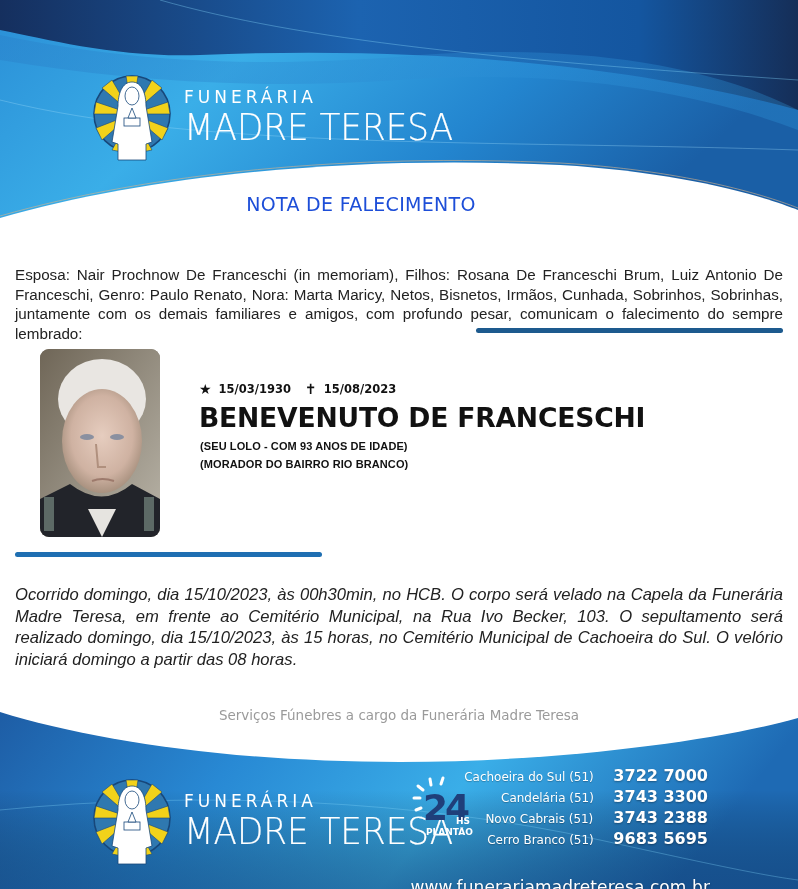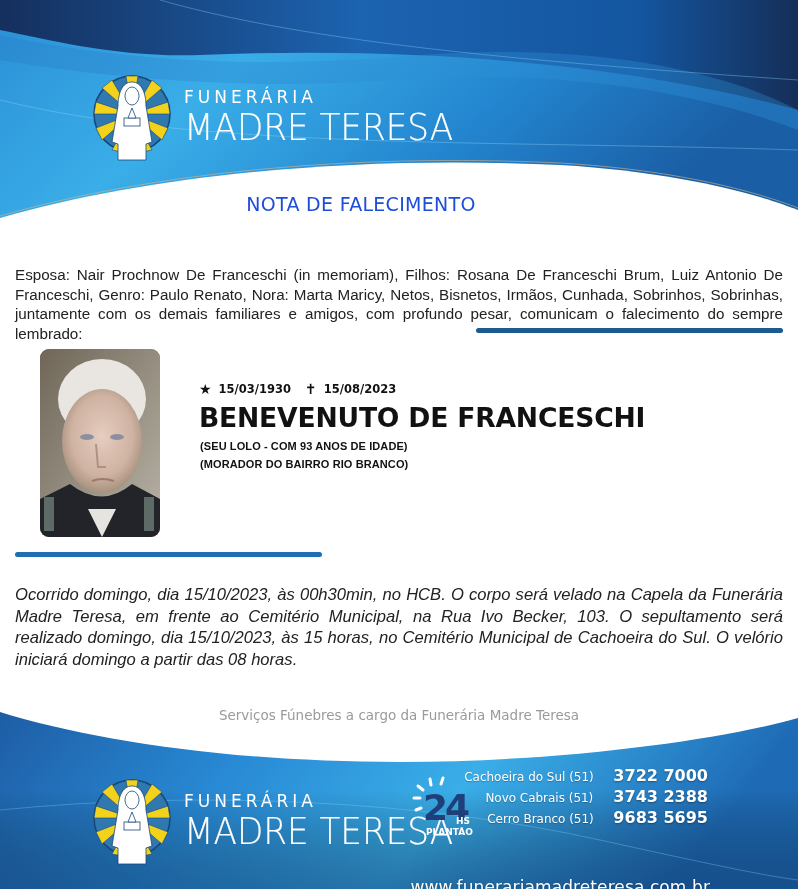--- a/index.html
+++ b/index.html
@@ -261,19 +261,22 @@
   <text x="13" y="44" font-family="DejaVu Sans, sans-serif" font-weight="bold" font-size="36" fill="#1f3f7a" letter-spacing="-3">24</text>
   <text x="46" y="48" font-family="DejaVu Sans, sans-serif" font-weight="bold" font-size="9" fill="#ffffff">HS</text>
   <text x="16" y="59" font-family="DejaVu Sans, sans-serif" font-weight="bold" font-size="9" fill="#ffffff">PLANTÃO</text>
 </svg>
 
 <div class="contacts">
   <div class="contact-row">
     <span class="city">Cachoeira do Sul (51)</span><span class="num">3722 7000</span>
   </div>
   <div class="contact-row">
+    <span class="city">Candelária (51)</span><span class="num">3743 3300</span>
+  </div>
+  <div class="contact-row">
     <span class="city">Novo Cabrais (51)</span><span class="num">3743 2388</span>
   </div>
   <div class="contact-row">
     <span class="city">Cerro Branco (51)</span><span class="num">9683 5695</span>
   </div>
 </div>
 <div class="website">www.funerariamadreteresa.com.br</div>
 
 </body></html>

